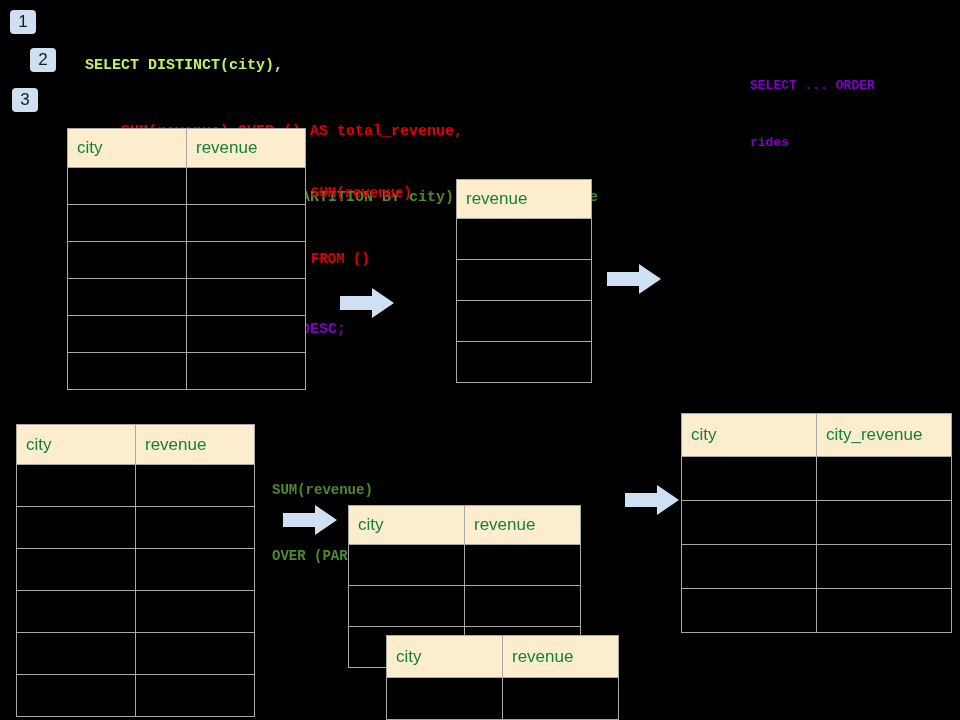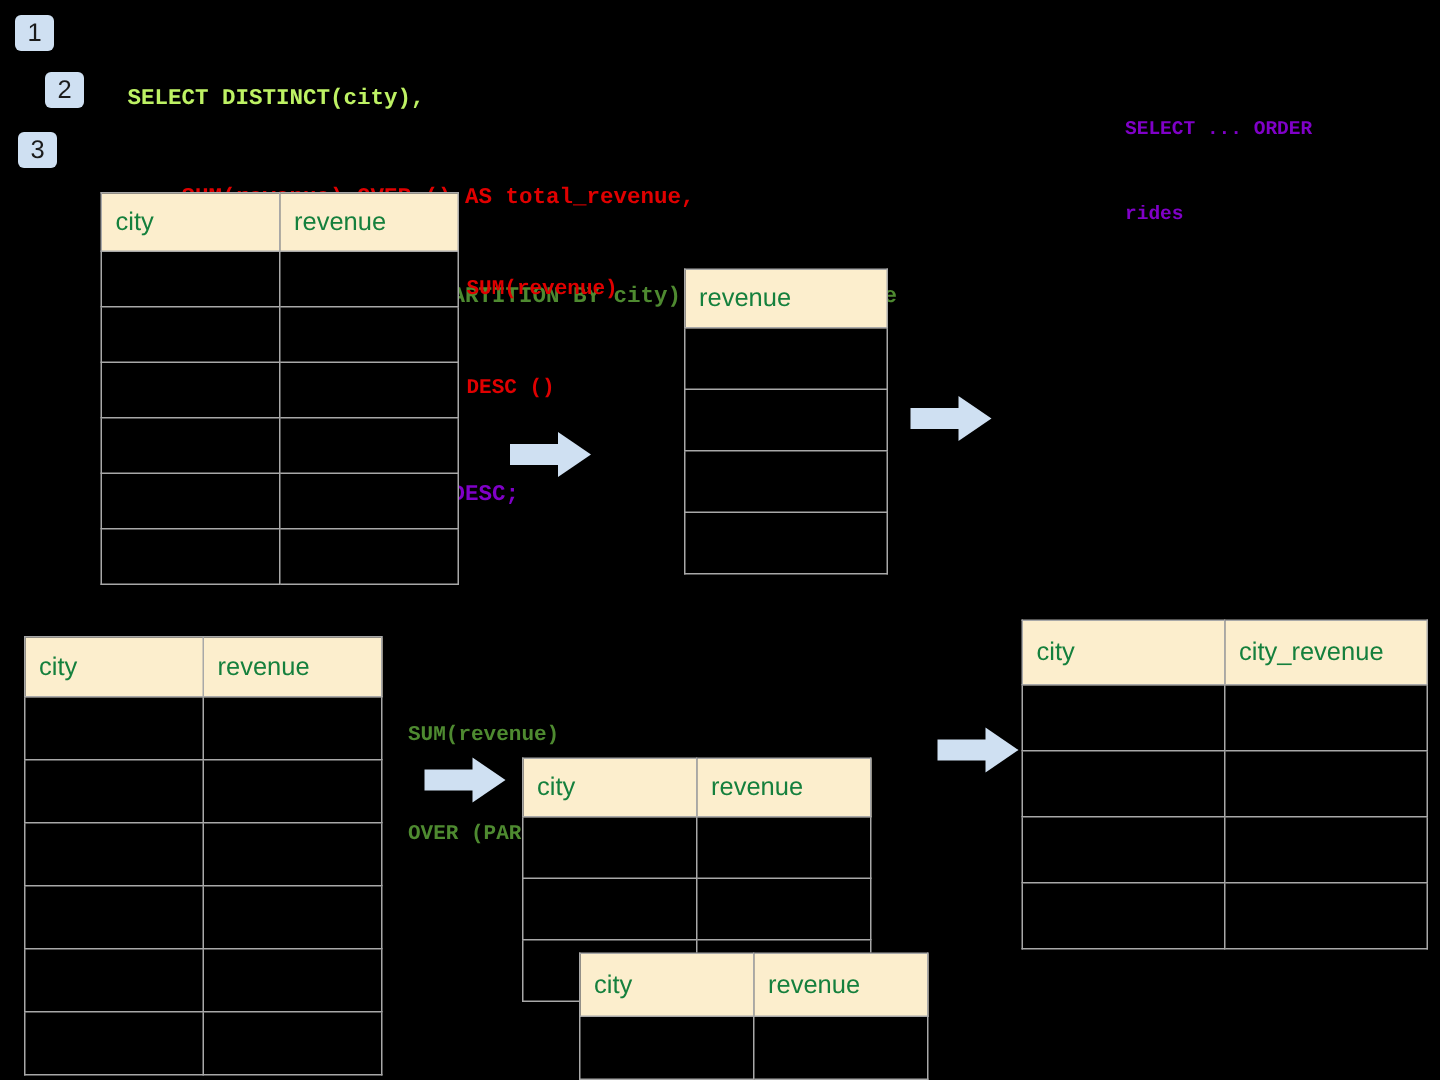--- a/index.html
+++ b/index.html
@@ -129,21 +129,21 @@
     <span class="sql-line" style="color:#8000c8;">  ORDER by city_revenue DESC;</span>
   </div>
 
   <div class="sql-side" style="left:750px; top:38px; color:#8000c8;">
     <span class="sql-line">SELECT ... ORDER</span>
     <span class="sql-line">rides</span>
   </div>
 
   <div class="annot" style="left:311px; top:138px; color:#e00000;">
     <span class="sql-line">SUM(revenue)</span>
-    <span class="sql-line">DESC ()</span>
+    <span class="sql-line">FROM ()</span>
   </div>
 
   <div class="annot" style="left:272px; top:435px; color:#4e8a30;">
     <span class="sql-line">SUM(revenue)</span>
     <span class="sql-line">OVER (PARTITION</span>
   </div>
 
   <table class="tbl" style="left:67px; top:128px; width:238px;">
     <colgroup>
         <col style="width:119px;">

